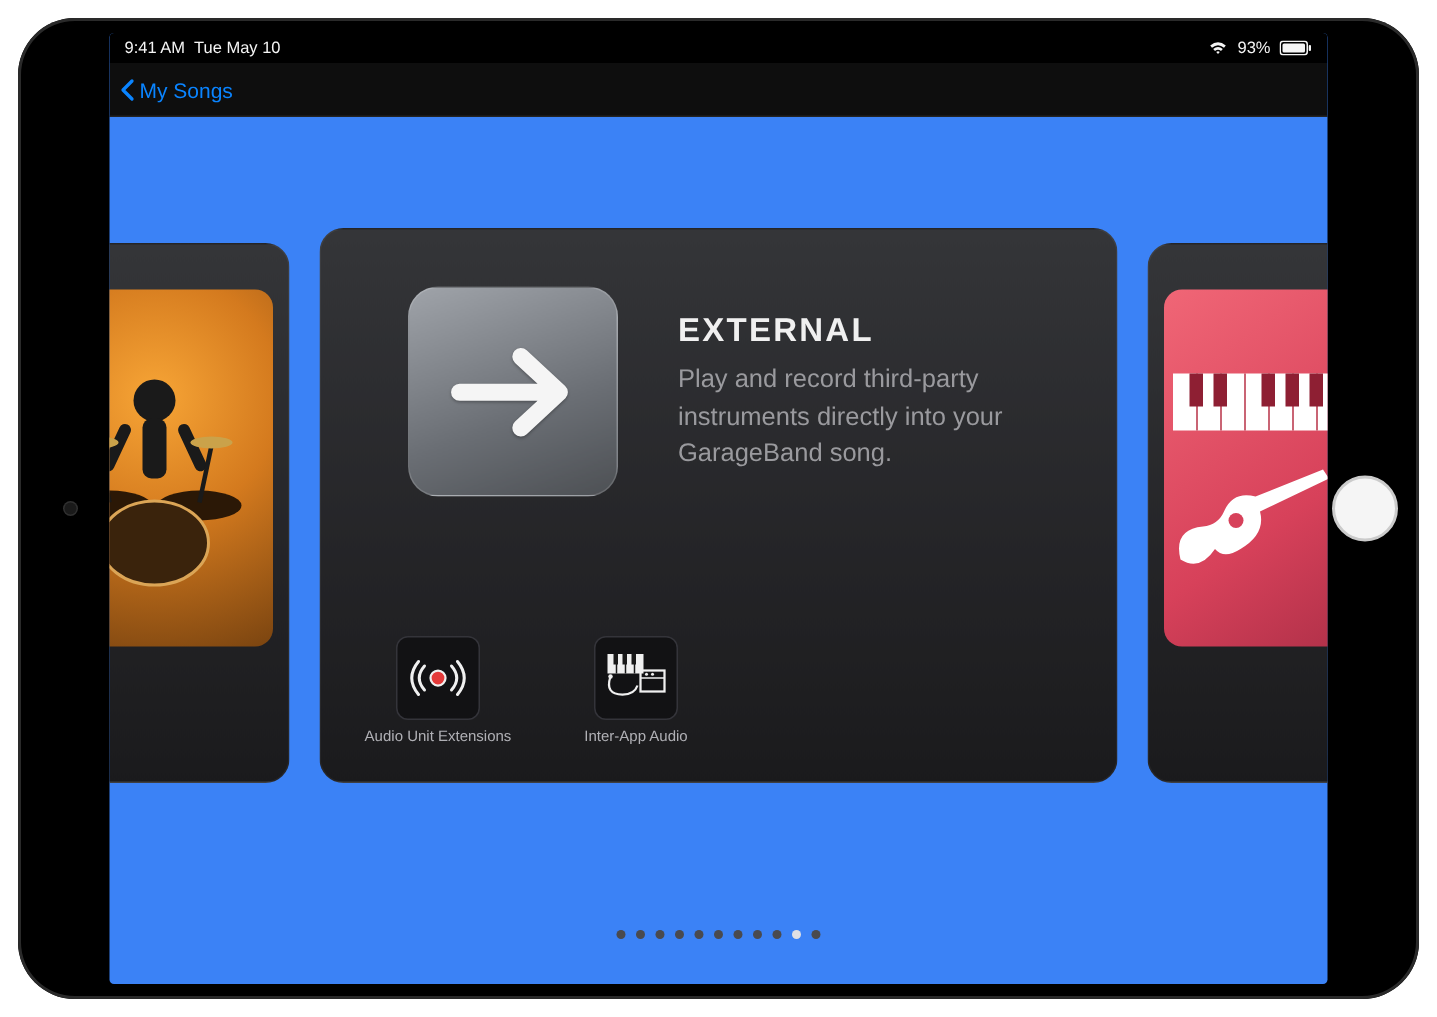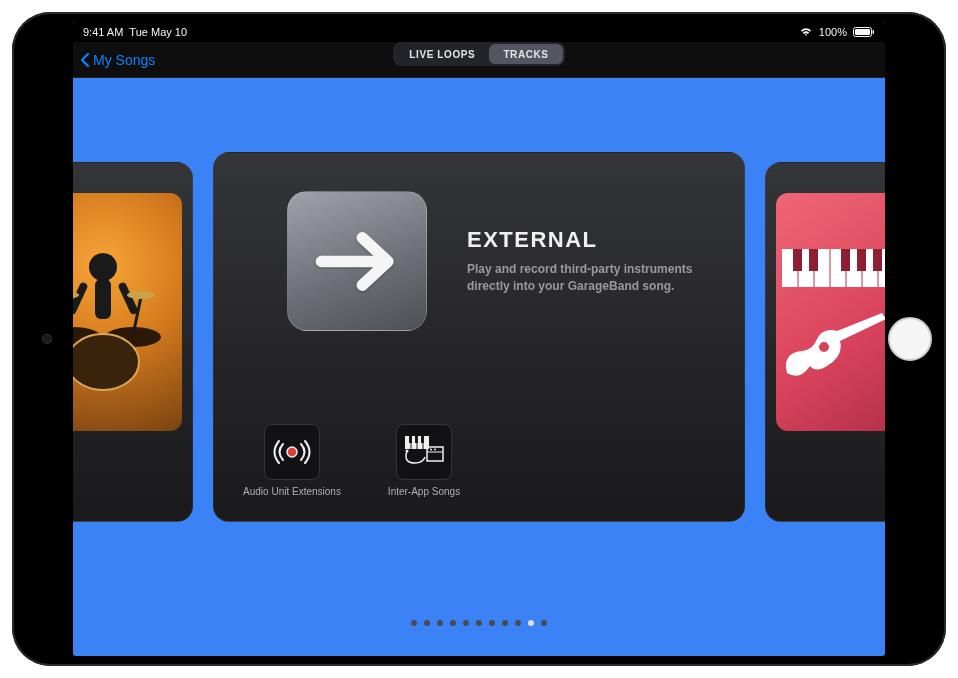--- a/index.html
+++ b/index.html
@@ -151,45 +151,43 @@
     height: 370px;
     padding: 28px 32px;
   }
 
   
   .hero-row {
     display: flex;
     align-items: center;
     gap: 40px;
     margin-top: 10px;
-    justify-content: center;
   }
   .hero-icon {
     width: 140px; height: 140px;
     border-radius: 20px;
     background: linear-gradient(160deg, #9fa3a9 0%, #6a6e74 60%, #4d5054 100%);
     display:flex; align-items:center; justify-content:center;
     border: 1px solid rgba(255,255,255,0.15);
     margin-left: 26px;
     flex-shrink: 0;
   }
   .hero-icon svg { filter: drop-shadow(0 1px 1px rgba(0,0,0,0.3)); }
   .hero-text h2 {
     font-size: 22px;
     font-weight: 600;
     letter-spacing: 1.5px;
     color: #f0f0f0;
     margin-bottom: 8px;
   }
   .hero-text p {
-    font-size: 12px;
+    font-size: 17px;
     color: #9a9a9e;
     line-height: 1.45;
     max-width: 230px;
-    font-weight: bold;
   }
 
   .option-row {
     position: absolute;
     bottom: 24px;
     left: 24px;
     display: flex;
     gap: 24px;
   }
   .option {
@@ -266,43 +264,39 @@
       <div class="status-left">
         <span>9:41 AM</span>
         <span>Tue May 10</span>
       </div>
       <div class="status-right">
         <span class="wifi-icon">
           <svg width="14" height="10" viewBox="0 0 14 10">
             <path d="M7 9 L8.2 7.6 Q7 6.8 5.8 7.6 Z M3.8 5.6 Q7 3 10.2 5.6 L9 7 Q7 5.4 5 7 Z M1.8 3.4 Q7 -1 12.2 3.4 L11 4.8 Q7 1.4 3 4.8 Z" fill="#f5f5f5"></path>
           </svg>
         </span>
-        <span>100%</span>
+        <span>93%</span>
         <span class="battery-icon">
           <svg width="22" height="10" viewBox="0 0 22 10">
             <rect x="0.5" y="0.5" width="18" height="9" rx="2" fill="none" stroke="#f5f5f5" stroke-width="1"></rect>
             <rect x="2" y="2" width="15" height="6" rx="1" fill="#f5f5f5"></rect>
             <rect x="19.5" y="3" width="1.5" height="4" rx="0.7" fill="#f5f5f5"></rect>
           </svg>
         </span>
       </div>
     </div>
 
     <div class="nav-bar">
       <div class="back-button">
         <span class="back-chevron">
           <svg width="12" height="16" viewBox="0 0 12 16">
               <path d="M9 2 L3 8 L9 14" stroke="#0a84ff" stroke-width="2.2" fill="none" stroke-linecap="round" stroke-linejoin="round"></path>
             </svg>
         </span>
         <span>My Songs</span>
-      </div>
-      <div class="segmented">
-        <div class="seg">LIVE LOOPS</div>
-        <div class="seg selected">TRACKS</div>
       </div>
     </div>
 
     <div class="carousel">
 
       <div class="card left">
         <div class="drummer-illu">
           <svg width="120" height="170" viewBox="0 0 120 170">
             <circle cx="60" cy="40" r="14" fill="#1a1a1a"></circle>
             <rect x="52" y="52" width="16" height="40" rx="6" fill="#1a1a1a"></rect>
@@ -362,21 +356,21 @@
 
                 <rect x="26" y="14" width="16" height="14" fill="none" stroke="#f0f0f0" stroke-width="1.5"></rect>
                 <line x1="26" y1="19" x2="42" y2="19" stroke="#f0f0f0"></line>
                 <circle cx="30" cy="16.5" r="1" fill="#f0f0f0"></circle>
                 <circle cx="34" cy="16.5" r="1" fill="#f0f0f0"></circle>
 
                 <path d="M6 18 Q2 30 14 30 Q22 30 24 24" stroke="#f0f0f0" stroke-width="1.5" fill="none"></path>
                 <circle cx="6" cy="18" r="1.5" fill="#f0f0f0"></circle>
               </svg>
             </div>
-            <span class="lbl">Inter-App Songs</span>
+            <span class="lbl">Inter-App Audio</span>
           </div>
         </div>
       </div>
 
       <div class="card right">
         <div class="keyboard-illu">
           <svg width="110" height="50" viewBox="0 0 110 50">
             <rect x="0" y="6" width="110" height="38" fill="#fff"></rect>
             <g stroke="#b73046">
               <line x1="16" y1="6" x2="16" y2="44"></line>

